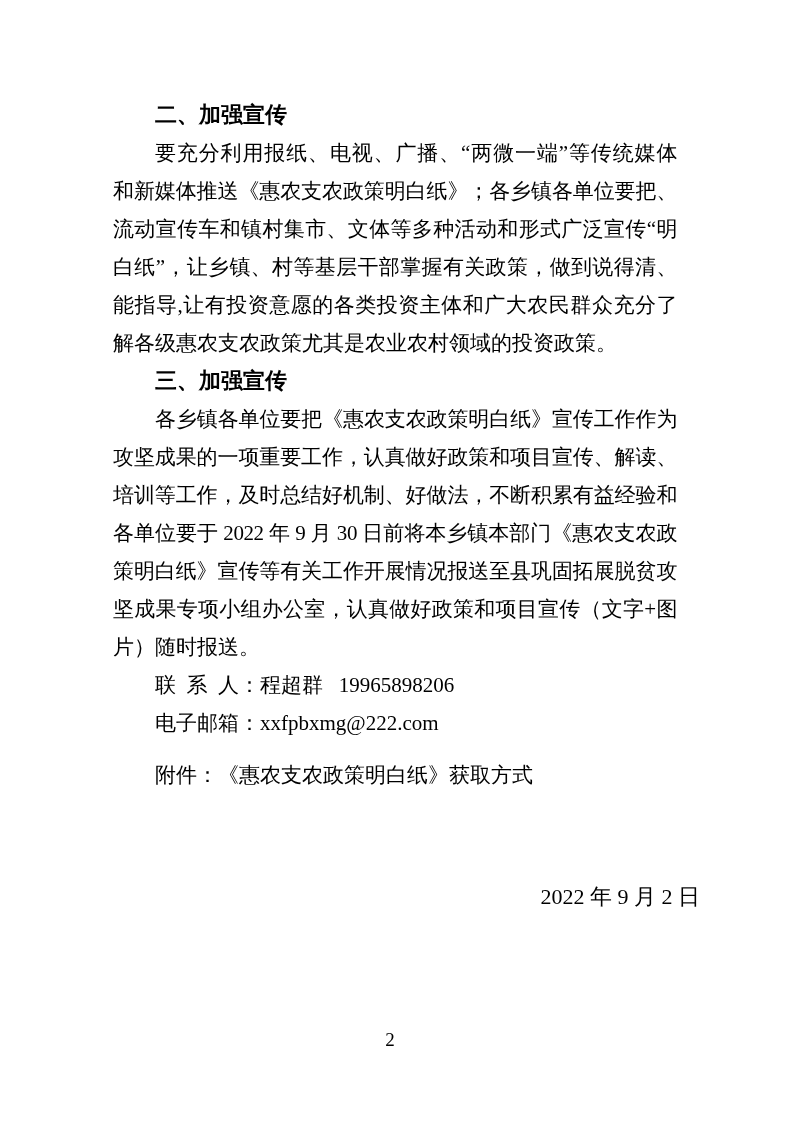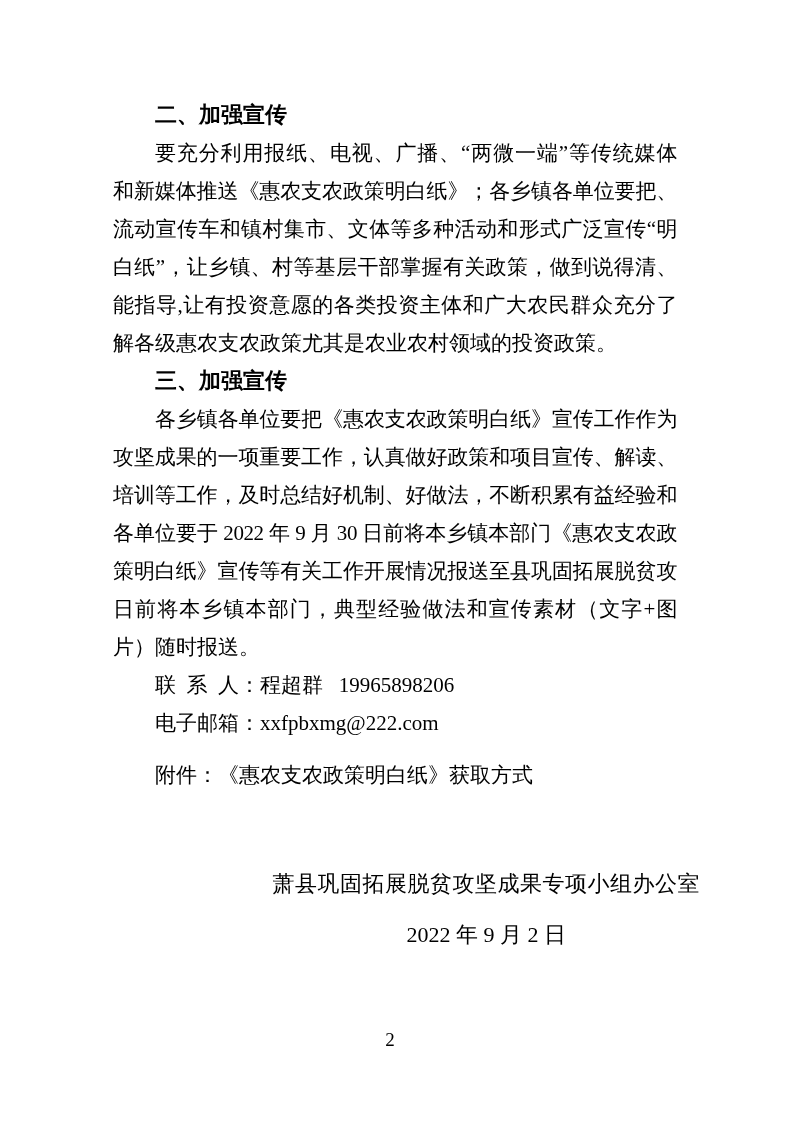--- a/index.html
+++ b/index.html
@@ -75,31 +75,30 @@
     <div class="line jf">能指导,让有投资意愿的各类投资主体和广大农民群众充分了</div>
     <div class="line">解各级惠农支农政策尤其是农业农村领域的投资政策。</div>
 
     <div class="line heading">三、加强宣传</div>
 
     <div class="line jf first">各乡镇各单位要把《惠农支农政策明白纸》宣传工作作为</div>
     <div class="line jf">攻坚成果的一项重要工作，认真做好政策和项目宣传、解读、</div>
     <div class="line jf">培训等工作，及时总结好机制、好做法，不断积累有益经验和</div>
     <div class="line jf">各单位要于 2022 年 9 月 30 日前将本乡镇本部门《惠农支农政</div>
     <div class="line jf">策明白纸》宣传等有关工作开展情况报送至县巩固拓展脱贫攻</div>
-    <div class="line jf">日前将本乡镇本部门，典型经验做法和宣传素材（文字+图</div>
+    <div class="line jf">坚成果专项小组办公室，认真做好政策和项目宣传（文字+图</div>
     <div class="line">片）随时报送。</div>
 
     <div class="line indent pre">联  系  人：程超群   19965898206</div>
     <div class="line indent pre">电子邮箱：xxfpbxmg@222.com</div>
 
     <div class="line indent pre attach">附件：《惠农支农政策明白纸》获取方式</div>
 
     <div class="sig-wrap">
       <div class="sig-inner">
-        <div class="sig">萧县巩固拓展脱贫攻坚成果专项小组办公室</div>
         <div class="date">2022 年 9 月 2 日</div>
       </div>
     </div>
 
   </div>
 
   <div class="pagenum">2</div>
 </div>
 
 </body></html>

